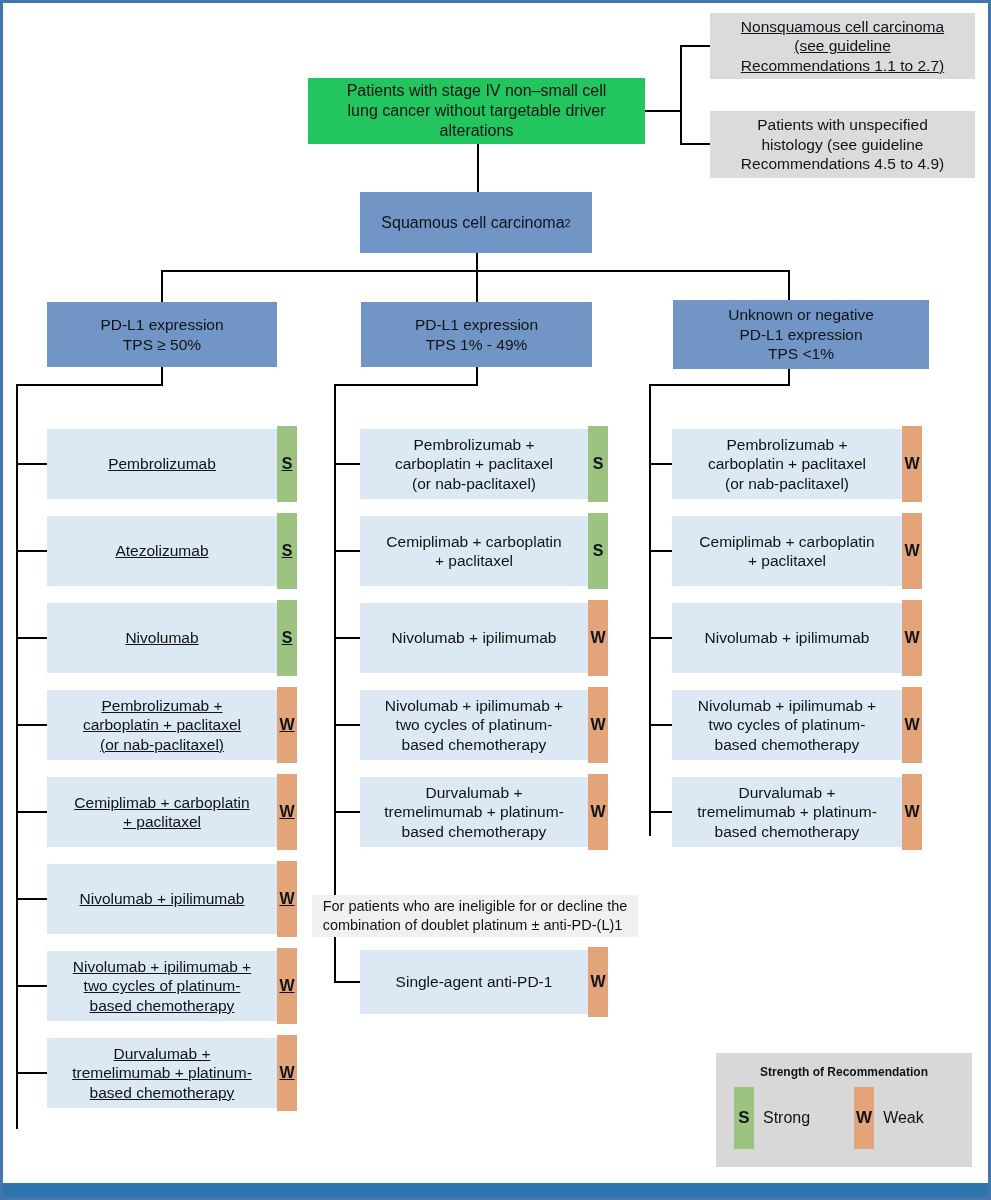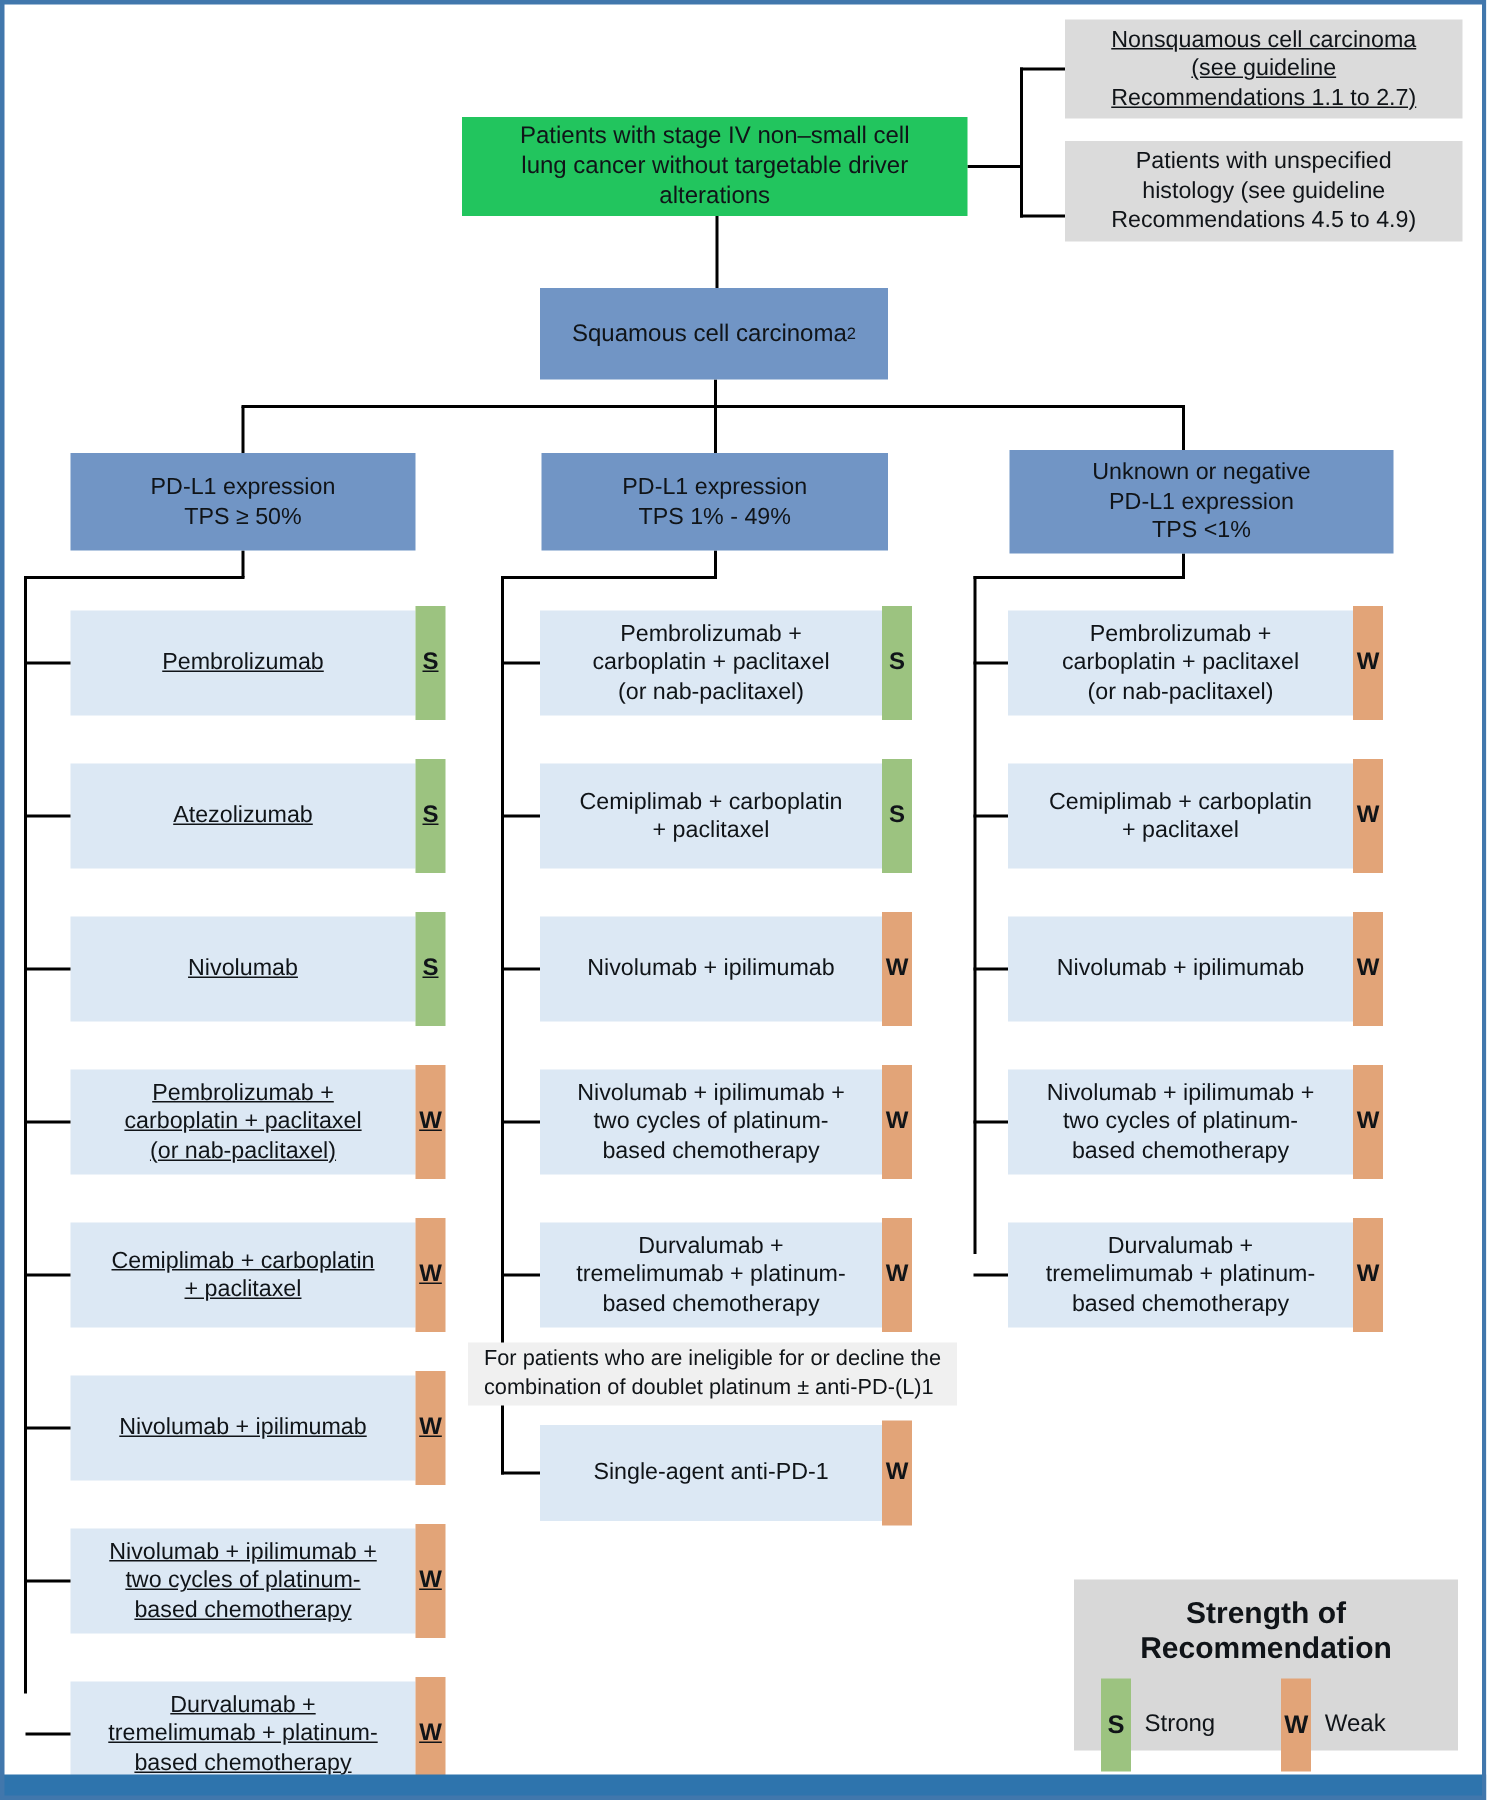--- a/index.html
+++ b/index.html
@@ -14,29 +14,29 @@
   .hline { height:2px; }
   .vline { width:2px; }
 
   .node {
     position:absolute; display:flex; align-items:center; justify-content:center;
     text-align:center; white-space:pre-line; z-index:2; line-height:1.25;
   }
   .root-node { left:308px; top:78px; width:337px; height:66px; background:#22c55e; font-size:16px; }
   .gray-node { left:710px; width:265px; background:#DBDBDB; font-size:15.5px; }
   #gray-0 { top:13px; height:66px;text-decoration:underline; }
-  #gray-1 { top:94px; height:67px; }
+  #gray-1 { top:111px; height:67px; }
   .hist-node { left:360px; top:192px; width:232px; height:61px; background:#7195C5; font-size:16px; }
   .hist-node sup { font-size:11px; line-height:0; }
   .header-node { top:302px; width:230px; height:65px; background:#7195C5; font-size:15.5px; }
   #header-0 { left:47px; }
   #header-1 { left:361px; width:231px; }
   #header-2 { left:673px; top:300px; height:69px; width:256px; }
 
-  .col { position:absolute; top:407px; display:flex; flex-direction:column; gap:32px; z-index:2; }
+  .col { position:absolute; top:429px; display:flex; flex-direction:column; gap:17px; z-index:2; }
   #col-0 { left:47px;text-decoration:underline; }
   #col-1 { left:360px; }
   #col-2 { left:672px; }
 
   .treat { position:relative; display:flex; height:70px; }
   .treat::before {
     content:""; position:absolute; top:calc(50% - 1px); height:2px; background:#000;
     left:-30px; width:30px;
   }
   #col-1 .treat::before { left:-26px; width:26px; }
@@ -59,21 +59,21 @@
     display:flex; align-items:center; justify-content:center; text-align:left;
     font-size:14.5px; line-height:1.3; white-space:pre-line; z-index:5;
   }
   #single-agent { position:absolute; left:360px; top:950px; height:64px; z-index:2; }
   #single-agent::before { left:-26px; width:26px; }
 
   .legend {
     position:absolute; left:716px; top:1053px; width:256px; height:114px; background:#D8D8D8;
     z-index:5; box-sizing:border-box; padding:12px 0 0 0;
   }
-  .legend-title { text-align:center; font-weight:bold; font-size:20px; }
+  .legend-title { text-align:center; font-weight:bold; font-size:12px; }
   .legend-items { display:flex; padding-left:18px; gap:44px; margin-top:8px; }
   .legend-item { display:flex; align-items:center; gap:9px; }
   .legend-swatch {
     width:20px; height:62px; display:flex; align-items:center; justify-content:center;
     font-weight:bold; font-size:17px;
   }
   .legend-swatch.S { background:#9CC380; }
   .legend-swatch.W { background:#E2A478; }
   .legend-label { font-size:16px; }
 </style>

